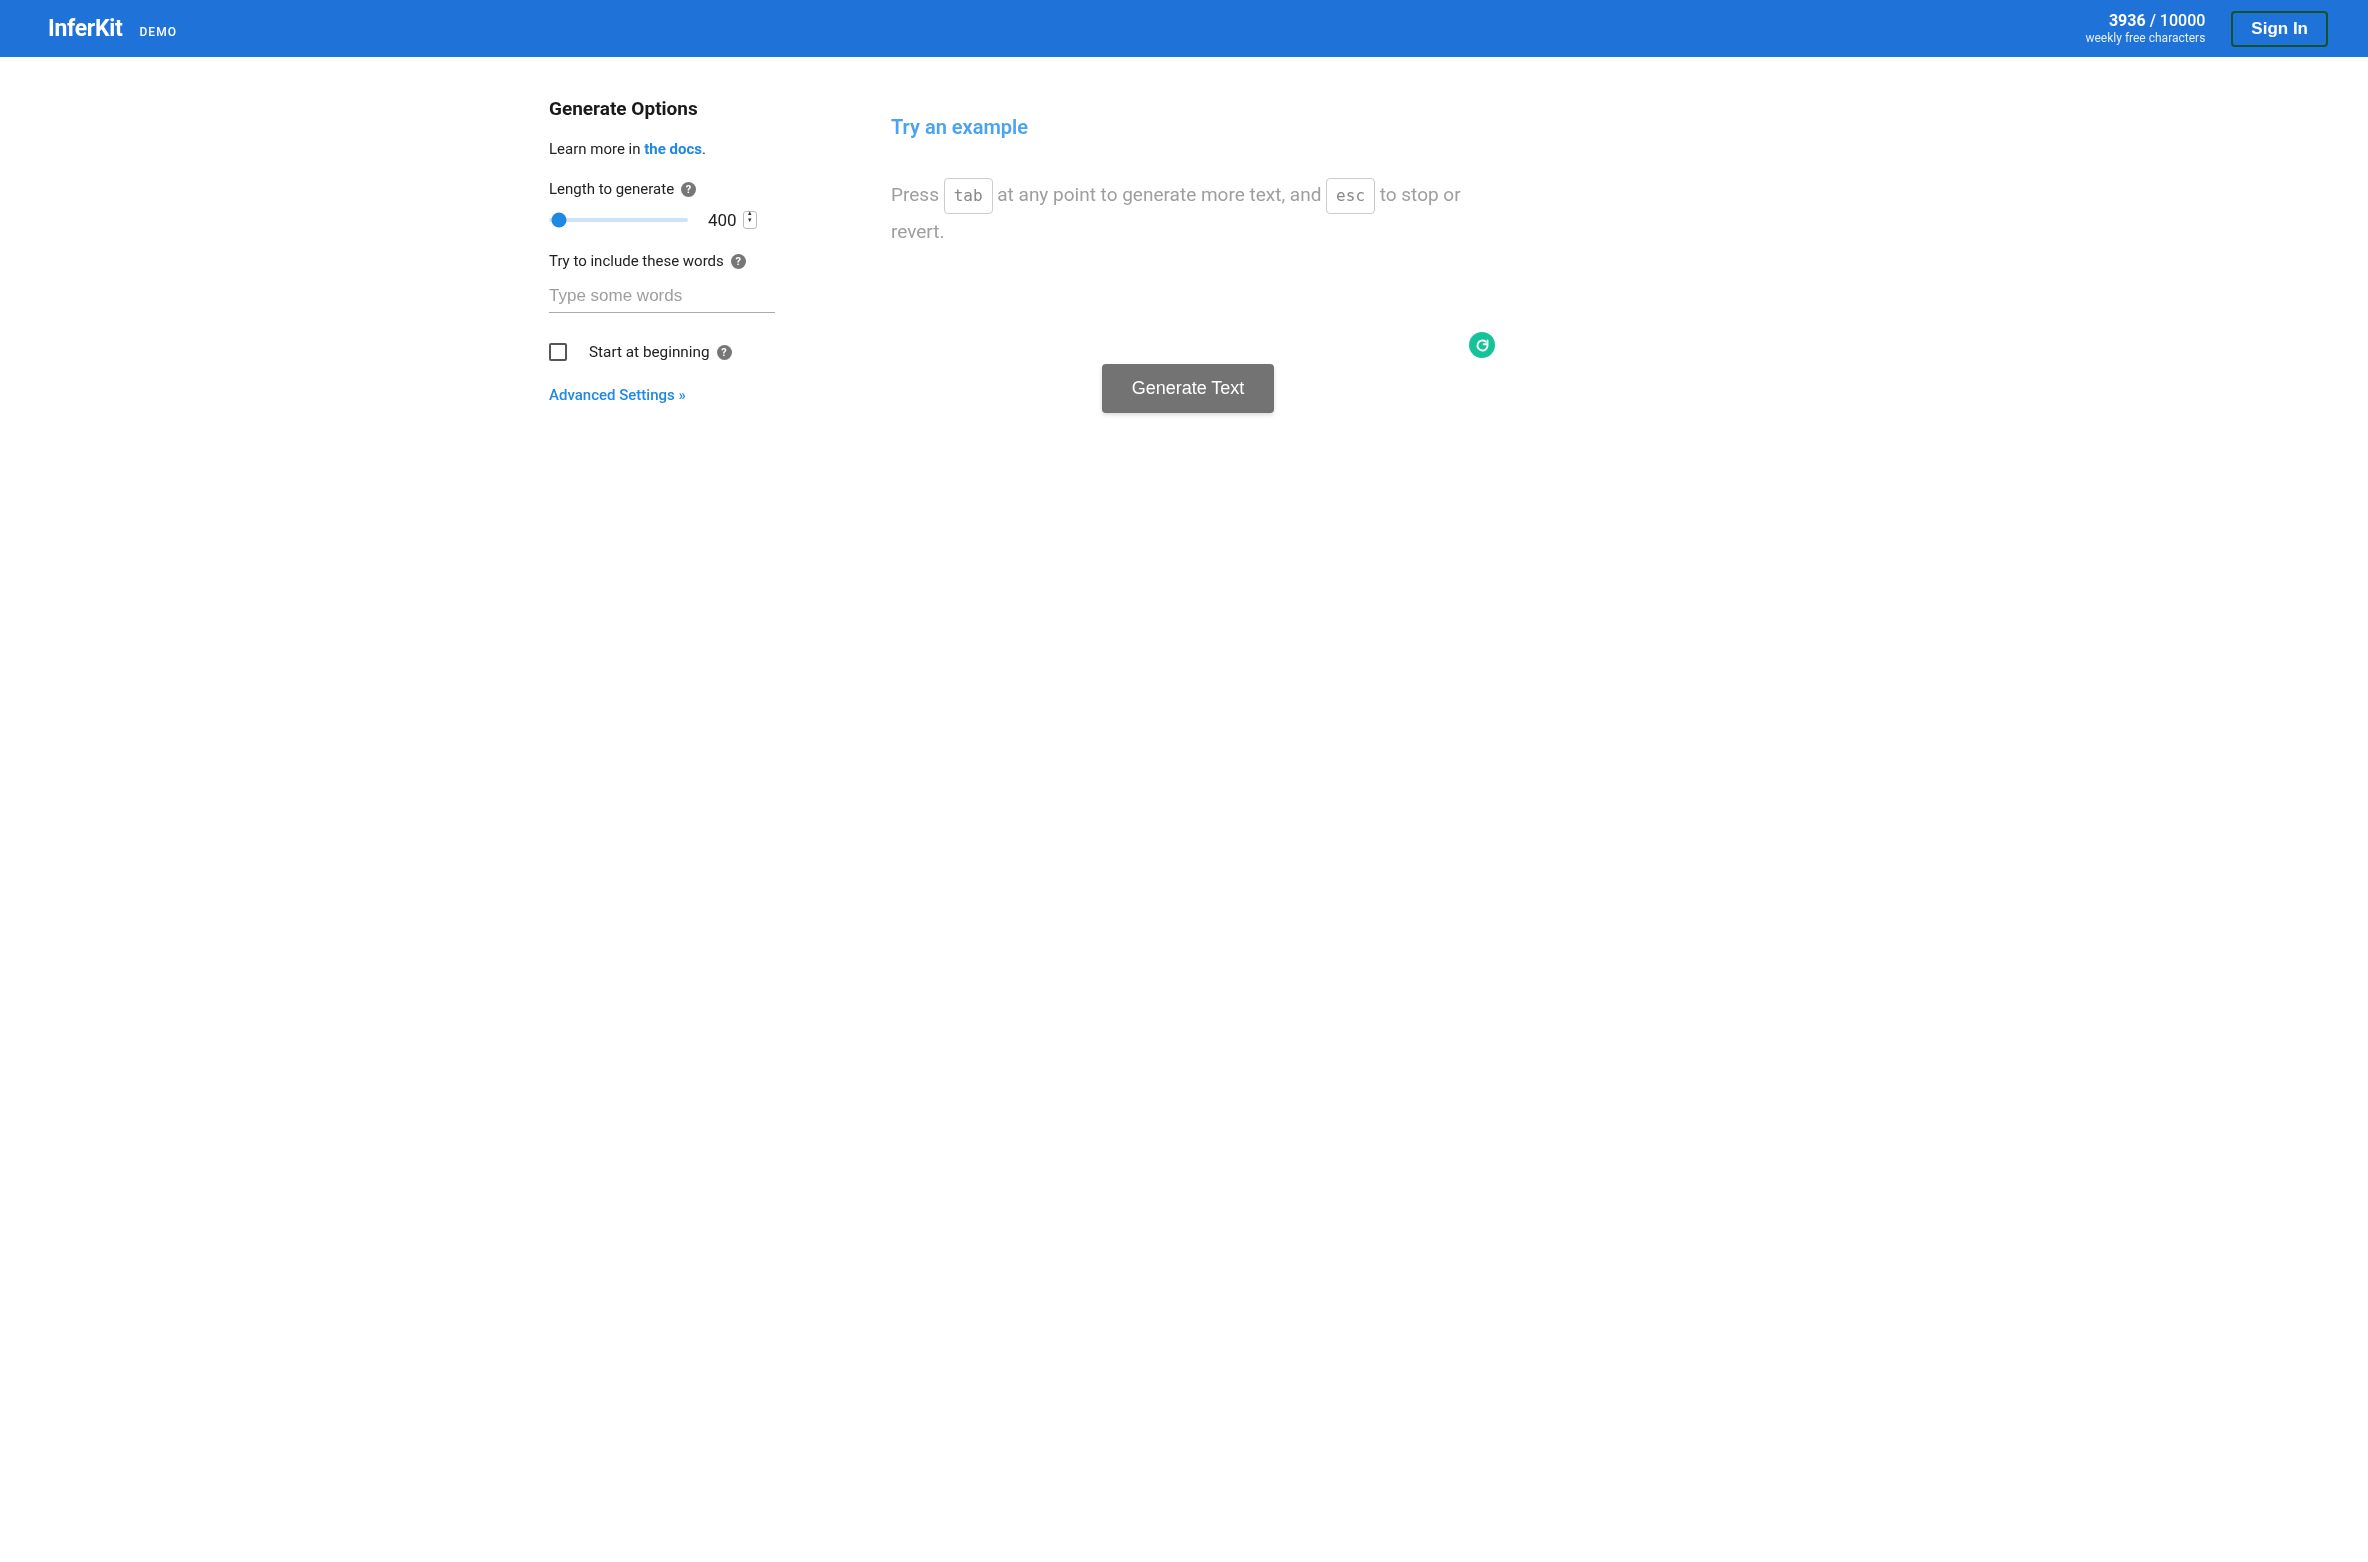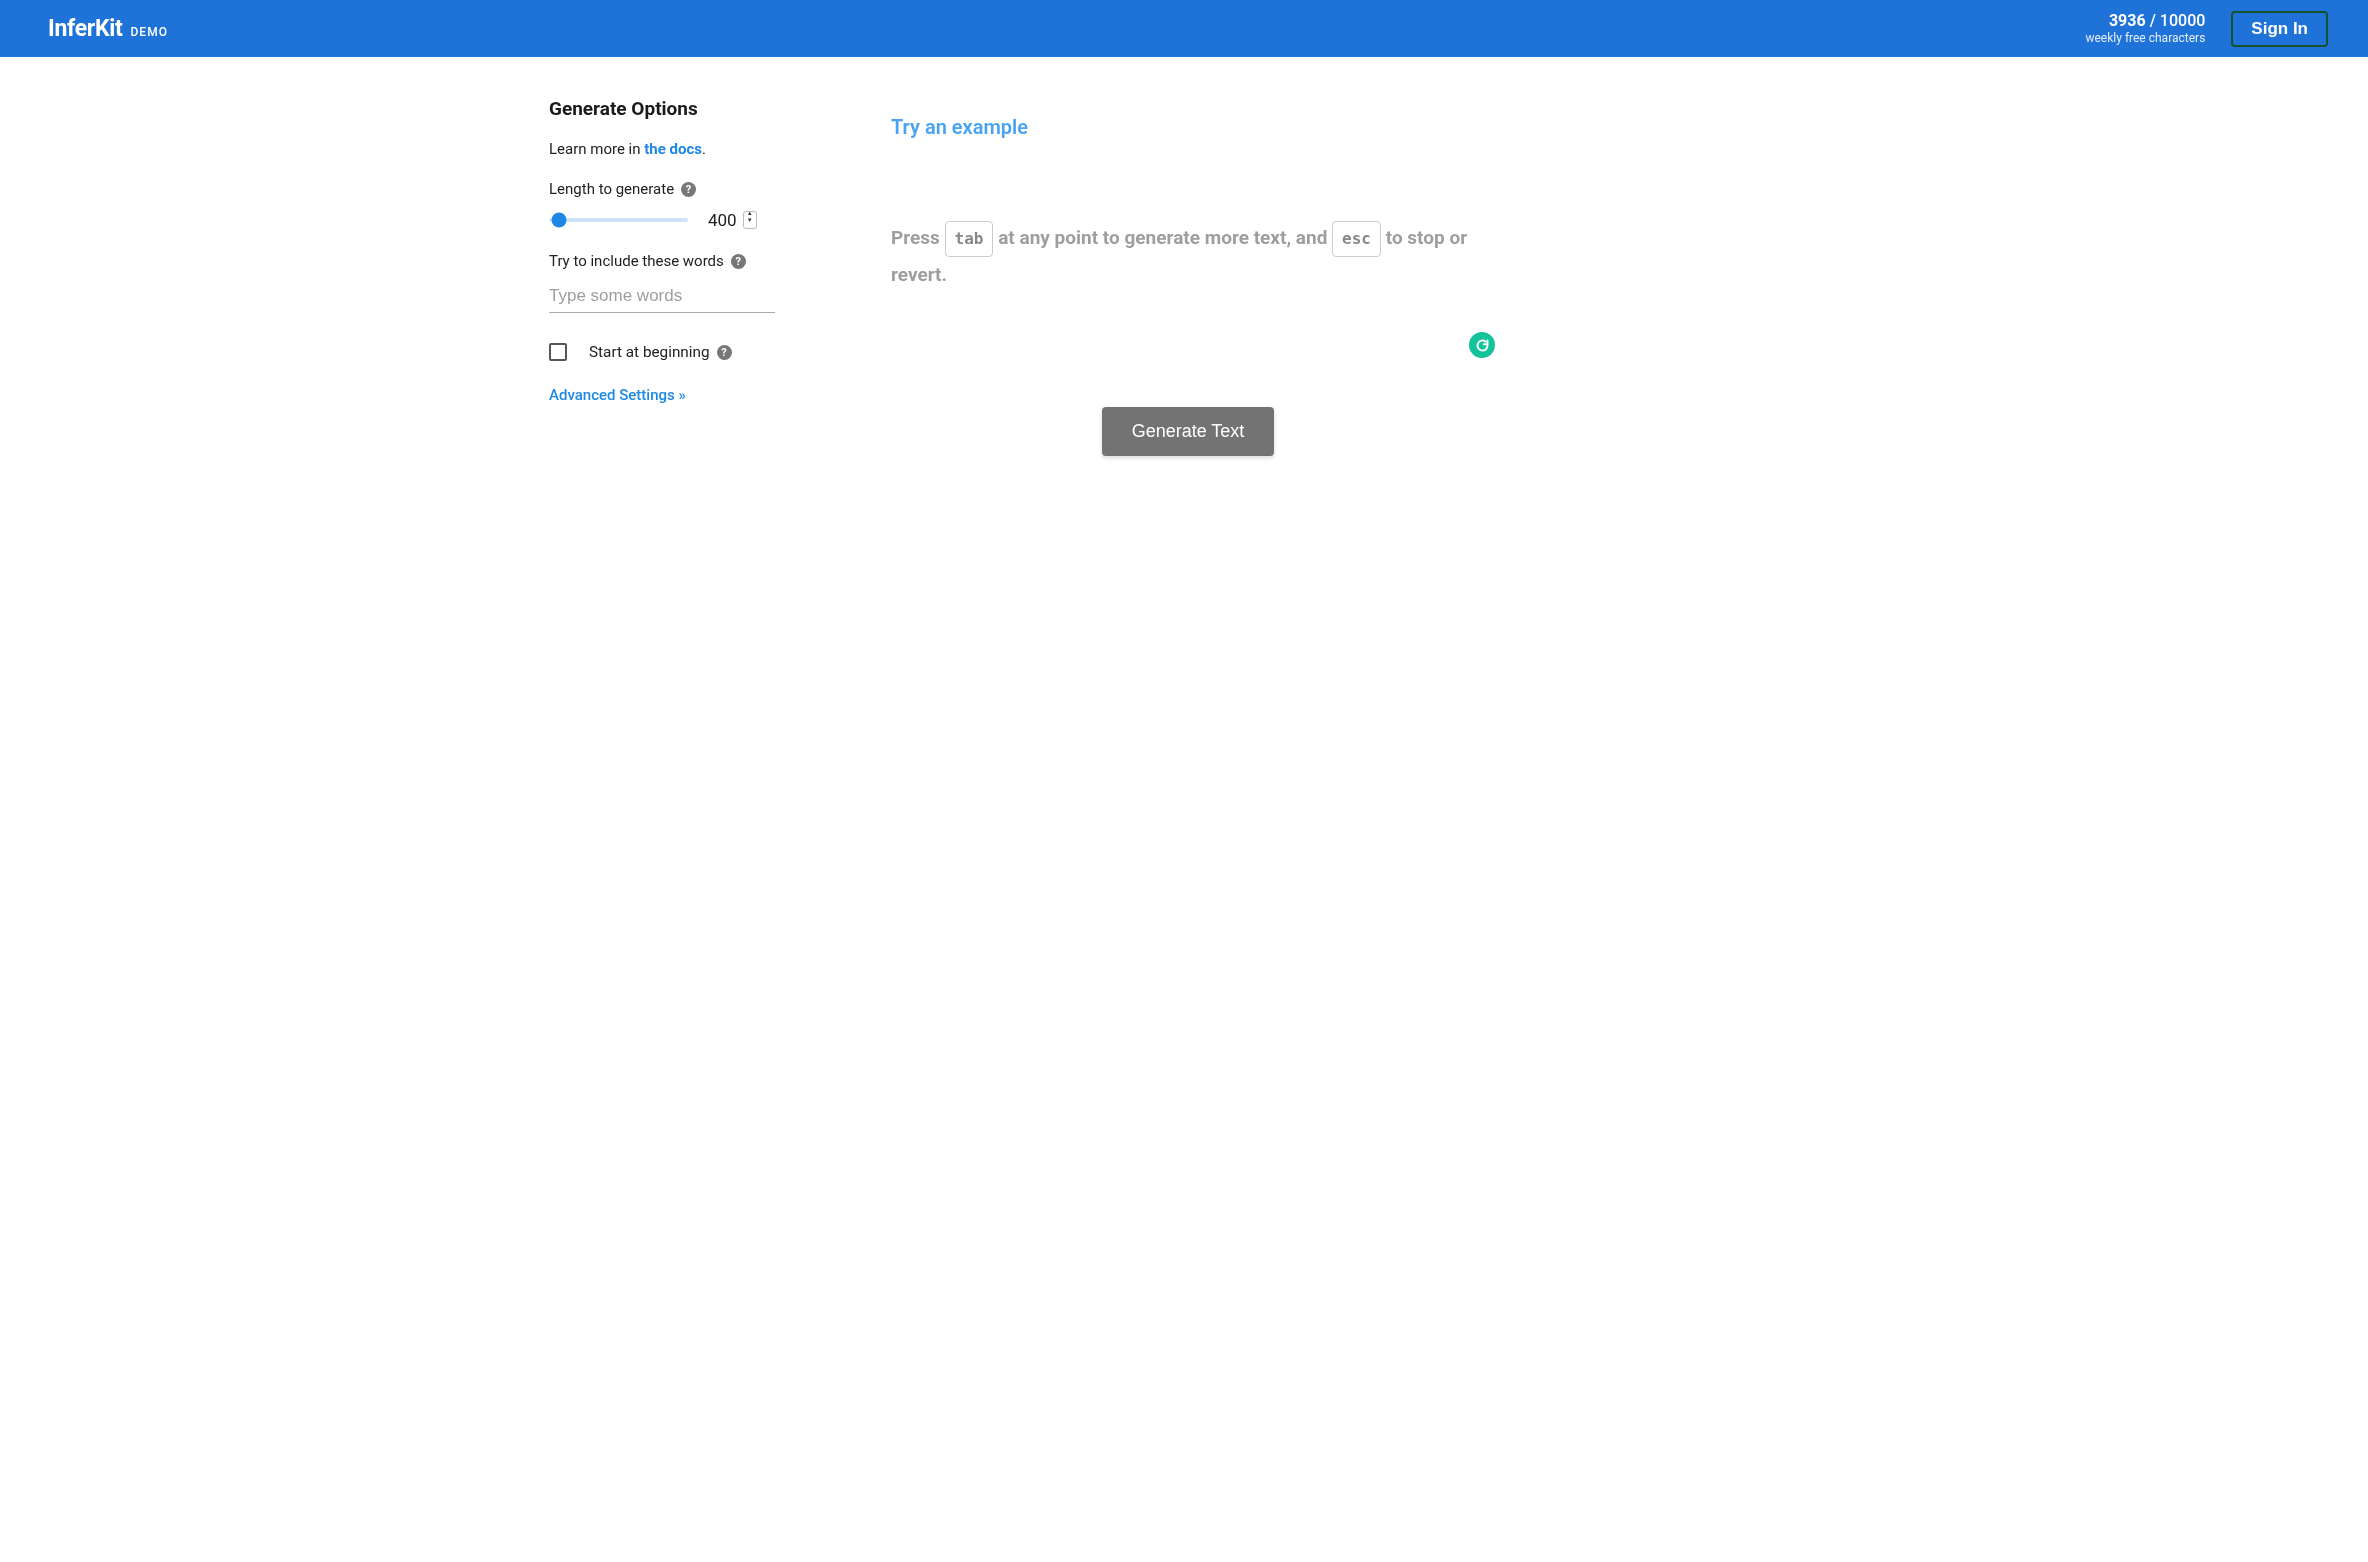--- a/index.html
+++ b/index.html
@@ -13,21 +13,21 @@
       height: 57px;
       display: flex;
       align-items: center;
       justify-content: space-between;
       padding: 0 40px 0 48px;
       color: #fff;
     }
     .brand {
       display: flex;
       align-items: baseline;
-      gap: 8px;
+      gap: 17px;
     }
     .brand-name {
       font-size: 23px;
       font-weight: 700;
       letter-spacing: -0.3px;
     }
     .brand-demo {
       font-size: 12px;
       font-weight: 500;
       letter-spacing: 1px;
@@ -155,25 +155,24 @@
       top: 3px;
     }
     .try-example {
       color: #4aa3f0;
       font-size: 20px;
       font-weight: 600;
       margin-top: 18px;
       cursor: pointer;
     }
     .hint-text {
-      margin-top: 81px;
+      margin-top: 38px;
       font-size: 19px;
       color: #9e9e9e;
       line-height: 1.9;
-      font-weight: bold;
     }
     .key {
       display: inline-block;
       border: 1px solid #ccc;
       border-radius: 4px;
       padding: 2px 9px;
       font-family: Menlo, Consolas, monospace;
       font-size: 16px;
       color: #888;
       background: #fff;

